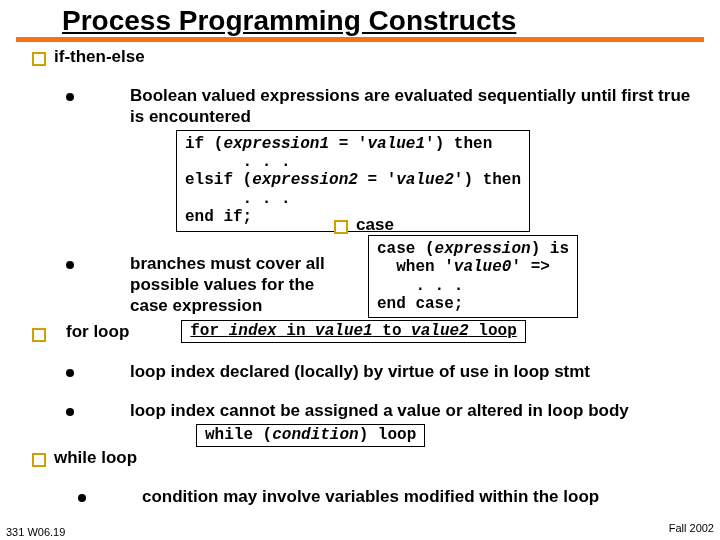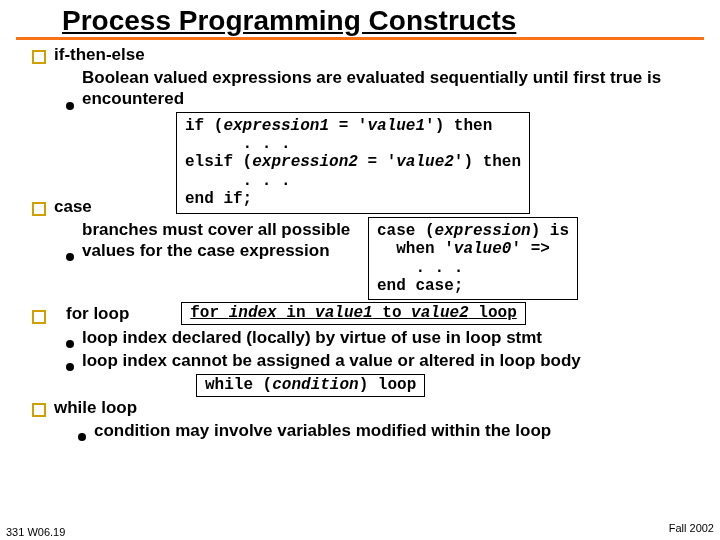--- a/index.html
+++ b/index.html
@@ -11,21 +11,21 @@
     background: #fff;
     color: #000;
     position: relative;
     overflow: hidden;
   }
   .title {
     font-size: 28px;
     font-weight: bold;
     text-decoration: underline;
     padding: 6px 0 0 46px;
-    border-bottom: 3px solid #f97316;
+    border-bottom: 5px solid #f97316;
     margin: 0 16px 4px 16px;
     line-height: 1.1;
   }
   .content {
     padding: 0 24px 0 32px;
     font-size: 17px;
     line-height: 1.25;
   }
   .q-row {
     display: flex;
@@ -51,22 +51,23 @@
     margin-top: 8px;
     margin-right: 8px;
     flex-shrink: 0;
   }
   .bold { font-weight: bold; }
   .sub {
     margin-left: 34px;
   }
   .bullet-row {
     display: flex;
-    align-items: flex-end;
-    margin-top: 2px;
+    align-items: flex-start;
+    margin-top: 18px;
+    gap: 48px;
   }
   .codebox {
     border: 1.5px solid #000;
     padding: 4px 8px;
     font-family: "Courier New", monospace;
     font-size: 16px;
     font-weight: bold;
     line-height: 1.15;
     white-space: pre;
     display: inline-block;
@@ -108,21 +109,21 @@
     </div>
     <div style="margin:2px 0 0 110px;">
       <div class="codebox">if (<span class="kw">expression1</span> = '<span class="kw">value1</span>') then
       . . .
 elsif (<span class="kw">expression2</span> = '<span class="kw">value2</span>') then
       . . .
 end if;</div>
     </div>
   </div>
 
-  <div class="q-row" style="margin-top:-18px;">
+  <div class="q-row" style="margin-top:-18px;justify-content:center;">
     <span class="sq"></span>
     <span class="bold">case</span>
   </div>
   <div class="sub">
     <div class="row-flex">
       <div class="bullet-row" style="width:290px;">
         <span class="dot"></span>
         <span class="bold">branches must cover all possible values for the case expression</span>
       </div>
       <div class="codebox">case (<span class="kw">expression</span>) is

